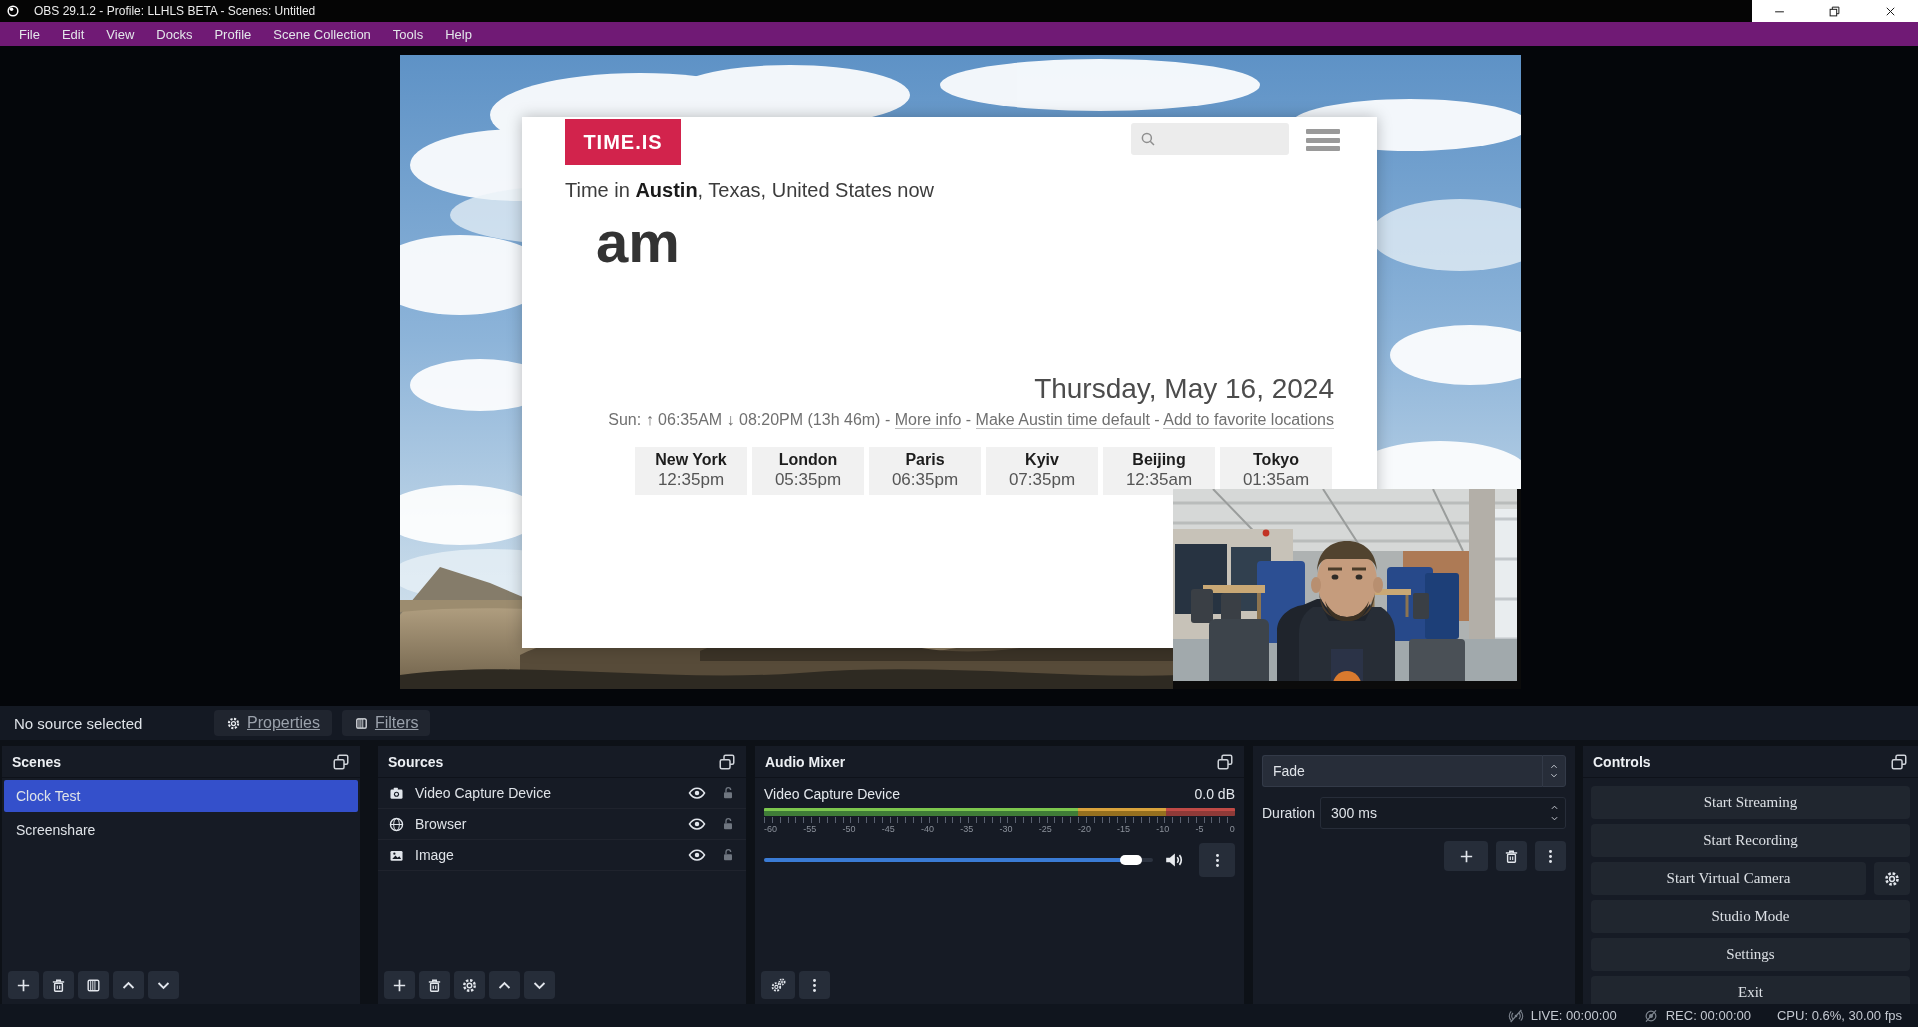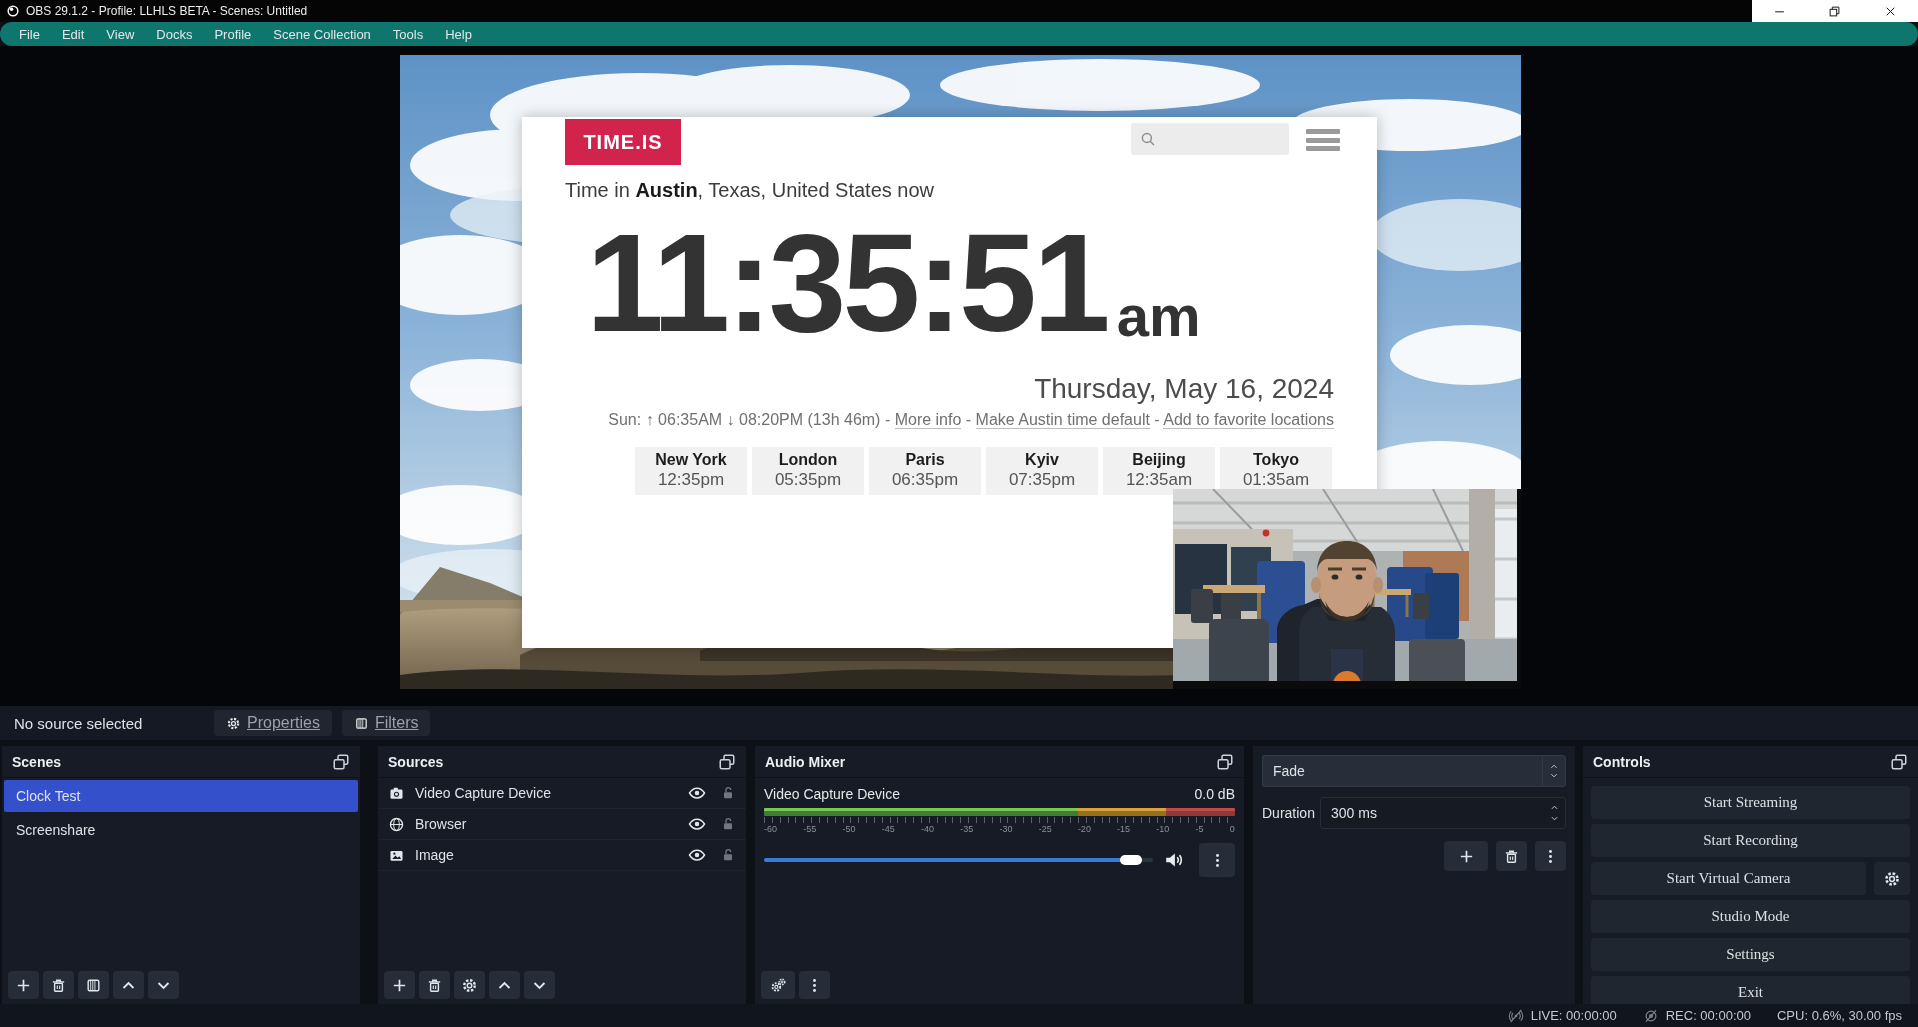--- a/index.html
+++ b/index.html
@@ -2,28 +2,28 @@
 <html><head>
 <meta charset="utf-8">
 <style>
   * { margin:0; padding:0; box-sizing:border-box; }
   html,body { width:1918px; height:1027px; background:#0d1117; overflow:hidden;
     font-family:"Liberation Sans", sans-serif; color:#dfe3e8; }
 
   
   .titlebar { position:absolute; left:0; top:0; width:1918px; height:22px; background:#050505;
     display:flex; align-items:center; padding-left:6px; }
-  .titlebar .title { font-size:12px; color:#ececec; margin-left:6px; }
+  .titlebar .title { font-size:12px; color:#ececec; margin-left:14px; }
   .win-controls { position:absolute; right:0; top:0; width:166px; height:22px; background:#ffffff;
     display:flex; align-items:center; justify-content:space-around; }
   .win-controls svg { width:15px; height:15px; color:#1c1c1c; }
 
   
-  .menubar { position:absolute; left:0; top:22px; width:1918px; height:24px; background:#0f766e;
-    display:flex; align-items:center; padding-left:8px;border-radius:12px; }
+  .menubar { position:absolute; left:0; top:22px; width:1918px; height:24px; background:#701a75;
+    display:flex; align-items:center; padding-left:8px; }
   .menubar .menu-item { font-size:13px; color:#e3e6ea; padding:3px 11px; cursor:default; }
 
   
   .main { position:absolute; left:0; top:46px; width:1918px; height:660px; background:#04060a; }
   .preview { position:absolute; left:400px; top:9px; width:1121px; height:634px; background:#7ea9d2; overflow:hidden; }
   .backdrop { position:absolute; left:0; top:0; width:1121px; height:634px; }
 
   
   .page-card { position:absolute; left:122px; top:62px; width:855px; height:531px; background:#ffffff;
     box-shadow:0 0 14px rgba(0,0,0,.25); color:#3c3c3c; }
@@ -313,21 +313,20 @@
             <use href="#i-search"></use>
           </svg>
       </div>
       <div class="tw-burger">
           <span></span>
           <span></span>
           <span></span>
         </div>
       <div class="tw-heading"><span>Time in </span><b>Austin</b><span>, Texas, United States now</span></div>
       <div class="tw-clock">
-        <span class="digits">11:35:51</span>
         <span class="ampm">am</span>
       </div>
       <div class="tw-date">Thursday, May 16, 2024</div>
       <div class="tw-sun"><span>Sun: ↑ 06:35AM ↓ 08:20PM (13h 46m) - </span><a>More info</a><span> - </span><a>Make Austin time default</a><span> - </span><a>Add to favorite locations</a></div>
       <div class="tw-cities">
         <div class="city-box">
             <div class="cname">New York</div>
             <div class="ctime">12:35pm</div>
           </div>
         <div class="city-box">

